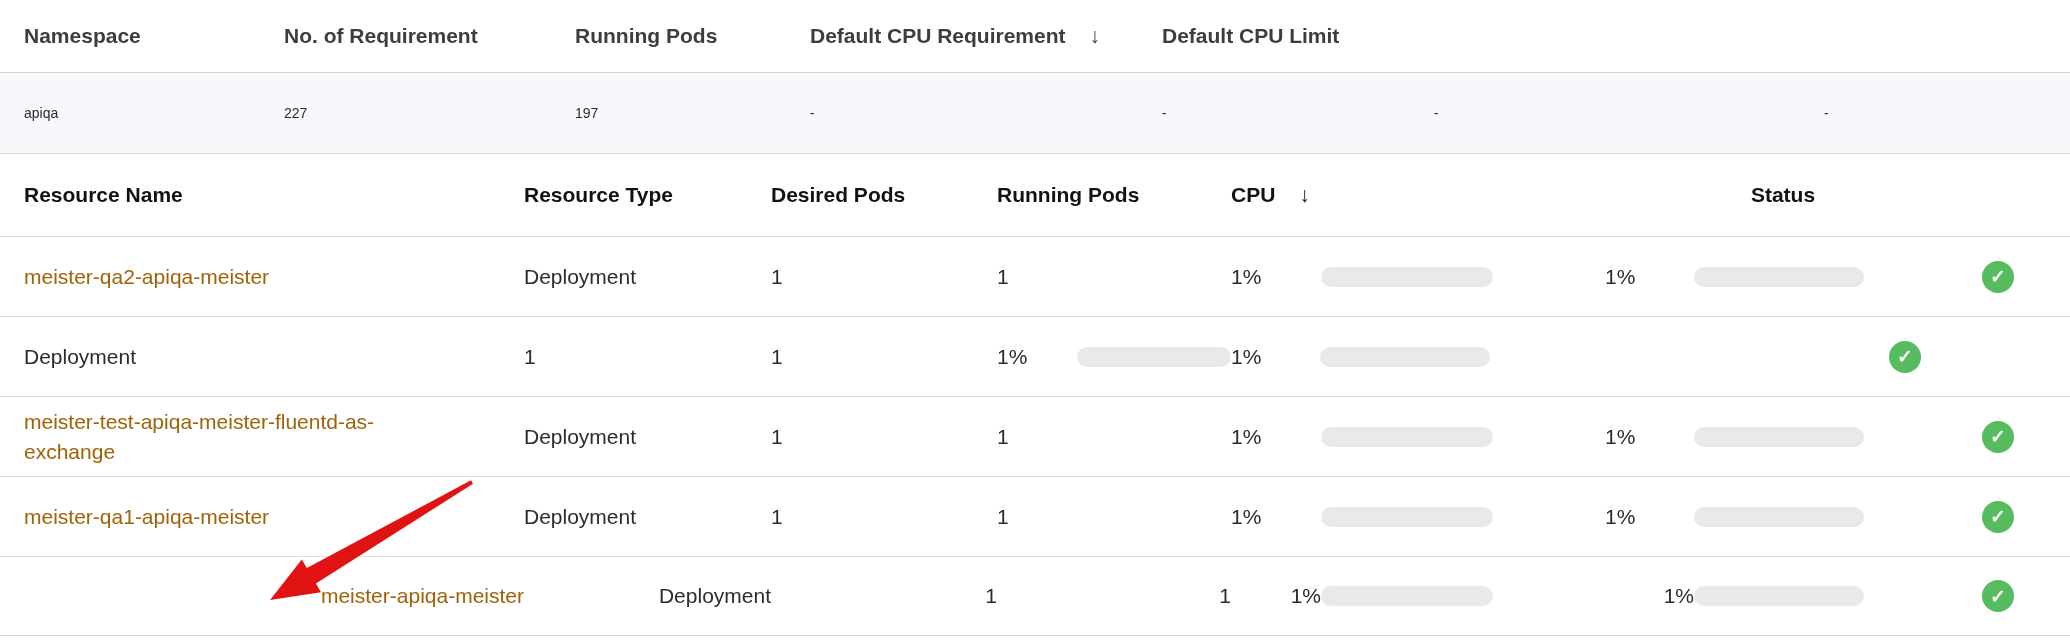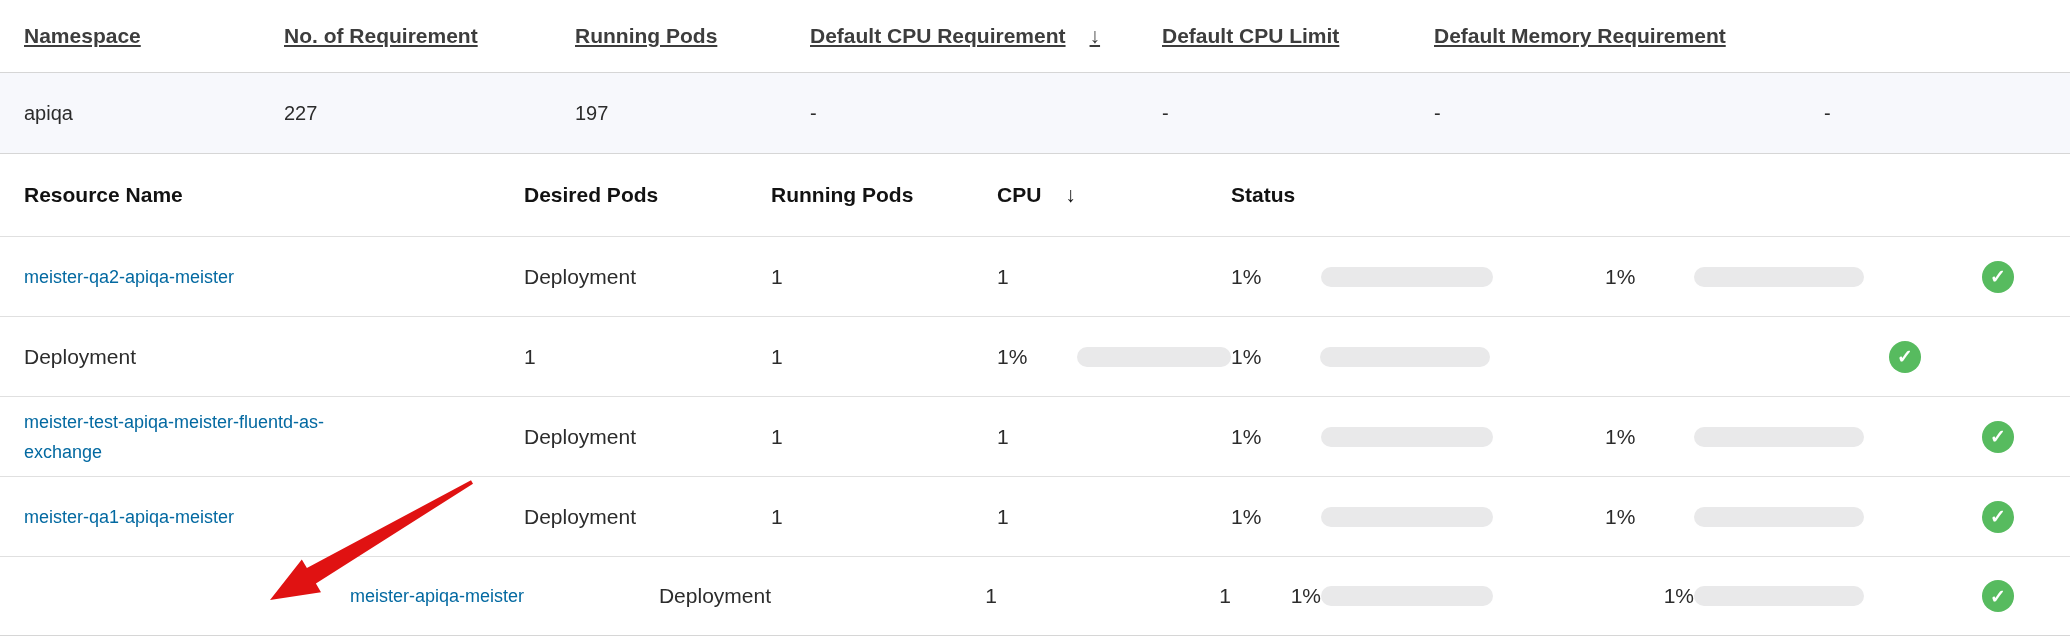--- a/index.html
+++ b/index.html
@@ -9,51 +9,51 @@
 
   
   .t1-header, .t1-row {
     display:grid;
     grid-template-columns:260px 291px 235px 352px 272px 390px 1fr;
     padding-left:24px; align-items:center;
   }
   .t1-header { height:72px; }
   .t1-header .hcell {
     font-size:21px; font-weight:600; color:#3d3d3d;
-    display:flex; align-items:flex-end; gap:24px;text-decoration:underline;
+    display:flex; align-items:flex-end; gap:24px;
   }
   .t1-row {
     height:82px; background:#f7f8fc;
     border-top:1px solid #d6d6d6; border-bottom:1px solid #d6d6d6;
   }
-  .t1-row .cell { font-size:20px; color:#2c2c2c; }
+  .t1-row .cell { font-size:14px; color:#2c2c2c; }
 
   .sort-arrow { font-size:21px; font-weight:400; color:#3d3d3d; }
 
   
   .t2-header, .t2-row {
     display:grid;
     grid-template-columns:500px 247px 226px 234px 374px 372px 1fr;
     padding-left:24px; align-items:center;
   }
   .t2-header { height:82px; }
   .t2-header .hcell {
     font-size:21px; font-weight:700; color:#121212;
     display:flex; align-items:center; gap:24px;
   }
-  .t2-header .hcell.status-h { justify-content:flex-start; padding-right:16px; }
+  .t2-header .hcell.status-h { justify-content:center; padding-right:16px; }
   .t2-header .hcell .sort-arrow { color:#121212; font-weight:400; }
 
   .t2-row { height:80px; border-top:1px solid #e0e0e0; }
   .t2-row:last-of-type { border-bottom:1px solid #d6d6d6;text-align:right; }
   .t2-row .cell { font-size:21px; color:#2c2c2c; }
 
   .name-link {
     display:inline-block; max-width:375px;
-    font-size:18px; line-height:30px; color:#0369a1;
+    font-size:21px; line-height:30px; color:#a16207;
     text-decoration:none; cursor:pointer;
   }
 
   .usage-cell { display:flex; align-items:center; }
   .usage-cell .pct { font-size:21px; color:#2c2c2c; }
   .usage-cell.cpu .pct { width:90px; }
   .usage-cell.mem .pct { width:89px; }
   .bar { height:20px; background:#e9e9ea; border-radius:10px; overflow:hidden; position:relative; }
   .usage-cell.cpu .bar { width:172px; }
   .usage-cell.mem .bar { width:170px; }
@@ -87,40 +87,40 @@
     <div class="hcell">
         <span>Running Pods</span>
       </div>
     <div class="hcell">
       <span>Default CPU Requirement</span>
       <span class="sort-arrow">↓</span>
     </div>
     <div class="hcell">
         <span>Default CPU Limit</span>
       </div>
-    <div class="hcell">
-        <span>Default Memory Requirement</span>
-      </div>
   </div>
 
   <div class="t1-row">
     <div class="cell">apiqa</div>
     <div class="cell">227</div>
     <div class="cell">197</div>
     <div class="cell">-</div>
     <div class="cell">-</div>
     <div class="cell">-</div>
     <div class="cell">-</div>
   </div>
 
   <div class="t2-header">
     <div class="hcell">
         <span>Resource Name</span>
       </div>
     <div class="hcell">
+        <span>Resource Type</span>
+      </div>
+    <div class="hcell">
         <span>Desired Pods</span>
       </div>
     <div class="hcell">
         <span>Running Pods</span>
       </div>
     <div class="hcell">
       <span>CPU</span>
       <span class="sort-arrow">↓</span>
     </div>
     <div class="hcell status-h">

